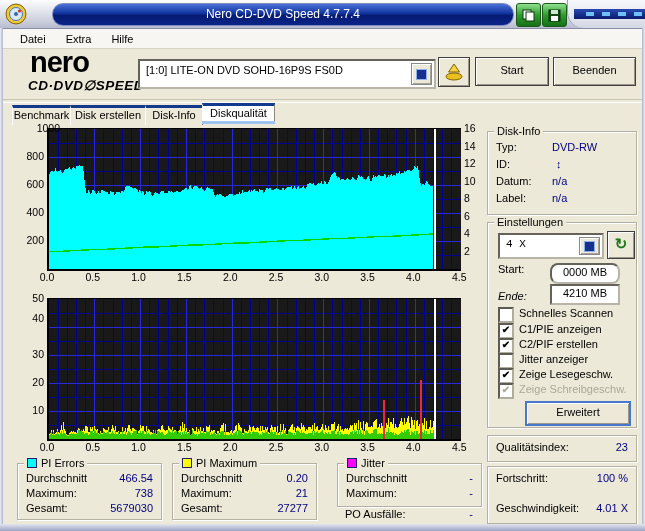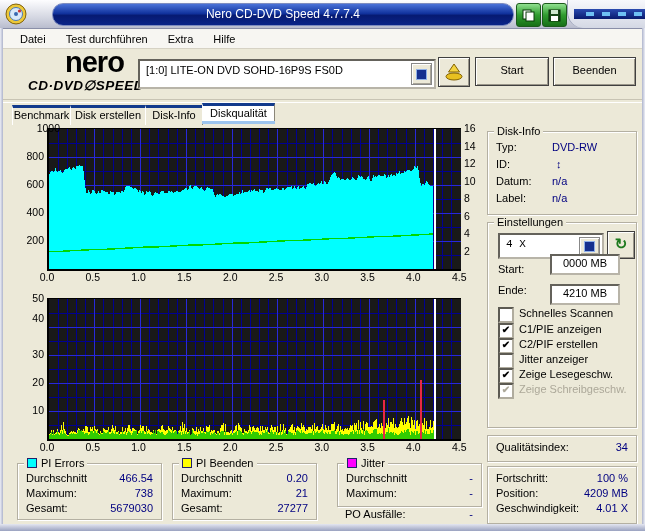--- a/index.html
+++ b/index.html
@@ -21,21 +21,21 @@
     background:linear-gradient(#2a4ab0,#081a6e);display:flex;align-items:center;gap:8px;padding-left:12px;}
   .tb-tail .dash{width:8px;height:4px;background:#6ec0f4;}
   .frame-l,.frame-r{position:absolute;top:28px;bottom:0;width:3px;background:linear-gradient(90deg,#eceef6,#aeb4cc);}
   .frame-l{left:0;} .frame-r{right:0;background:linear-gradient(90deg,#aeb4cc,#eceef6);}
   .frame-b{position:absolute;left:0;right:0;bottom:0;height:7px;background:linear-gradient(#e4e6f0,#9aa2c0);}
   
   .menubar{position:absolute;left:3px;top:29px;width:639px;height:19px;background:#f7f6f2;
     border-bottom:1px solid #d6d2c4;display:flex;align-items:center;padding-left:8px;gap:2px;}
   .menu-item{padding:2px 9px;cursor:pointer;}
   
-  .logo-top{position:absolute;left:30px;top:48px;font-size:29px;font-weight:bold;letter-spacing:-1px;line-height:28px;margin-left:35px;}
+  .logo-top{position:absolute;left:30px;top:48px;font-size:29px;font-weight:bold;letter-spacing:-1px;line-height:28px;}
   .logo-bottom{position:absolute;left:28px;top:77px;font-size:13.5px;font-weight:bold;font-style:italic;letter-spacing:0.5px;}
   .combo{position:absolute;background:#fff;border:2px inset #b8b4a8;}
   .combo .txt{position:absolute;left:6px;top:3px;right:24px;white-space:nowrap;overflow:hidden;}
   .dd-btn{position:absolute;right:2px;top:2px;bottom:2px;width:19px;background:#ECE9D8;
     border:1px solid #888;box-shadow:inset 1px 1px 0 #fff,inset -1px -1px 0 #a8a498;cursor:pointer;
     display:flex;align-items:center;justify-content:center;}
   .dd-sq{width:9px;height:9px;background:#16308e;border:1px solid #8fb0e8;}
   .drive-combo{left:138px;top:59px;width:294px;height:26px;}
   .btn{position:absolute;background:#ECE9D8;border:1px solid #404040;
     box-shadow:inset 1px 1px 0 #fff,inset -1px -1px 0 #9a968a;text-align:center;cursor:pointer;}
@@ -106,21 +106,20 @@
           <span class="dash"></span>
           <span class="dash"></span>
           <span class="dash"></span>
           <span class="dash"></span>
         </div>
     </div>
   </div>
 
   <div class="menubar">
     <span class="menu-item">Datei</span>
-    <span class="menu-item">Test durchführen</span>
     <span class="menu-item">Extra</span>
     <span class="menu-item">Hilfe</span>
   </div>
 
   <div class="logo-top">nero</div>
   <div class="logo-bottom">CD·DVD∅SPEED</div>
 
   <div class="combo drive-combo">
     <span class="txt">[1:0]   LITE-ON DVD SOHD-16P9S FS0D</span>
     <span class="dd-btn">
@@ -190,22 +189,22 @@
     <div class="group-title">Einstellungen</div>
     <div class="combo" style="left:10px;top:10px;width:102px;height:22px;font-family:Liberation Mono, monospace;">
       <span class="txt">4 X</span>
       <span class="dd-btn">
           <span class="dd-sq"></span>
         </span>
     </div>
     <div class="refresh-btn" style="top:8px;"><span>↻</span></div>
 
     <div style="position:absolute;left:10px;top:40px;">Start:</div>
-    <div class="field" style="left:62px;top:31px;width:66px;height:17px;">0000 MB</div>
-    <div style="position:absolute;left:10px;top:61px;">Ende:</div>
+    <div class="field" style="left:62px;top:40px;width:66px;height:17px;border-radius:8px;">0000 MB</div>
+    <div style="position:absolute;left:10px;top:67px;font-style:italic;">Ende:</div>
     <div class="field" style="left:62px;top:61px;width:66px;height:17px;">4210 MB</div>
 
     <div class="cb-row" style="top:84px;">
       <span class="cb"></span>
       <span class="cb-label">Schnelles Scannen</span>
     </div>
     <div class="cb-row" style="top:100px;">
       <span class="cb">✔</span>
       <span class="cb-label">C1/PIE anzeigen</span>
     </div>
@@ -218,38 +217,35 @@
       <span class="cb-label">Jitter anzeiger</span>
     </div>
     <div class="cb-row" style="top:145px;">
       <span class="cb">✔</span>
       <span class="cb-label">Zeige Lesegeschw.</span>
     </div>
     <div class="cb-row disabled" style="top:160px;">
       <span class="cb">✔</span>
       <span class="cb-label">Zeige Schreibgeschw.</span>
     </div>
+    <div class="adv-btn" style="top:178px;">Erweitert</div>
   </div>
 
   <div class="group" style="left:487px;top:435px;width:148px;height:25px;">
     <div class="row" style="top:5px;">
       <span class="lab">Qualitätsindex:</span>
-      <span class="val">34</span>
+      <span class="val">23</span>
     </div>
   </div>
 
   <div class="group" style="left:487px;top:466px;width:148px;height:56px;">
     <div class="row" style="top:5px;">
         <span class="lab">Fortschritt:</span>
         <span class="val">100 %</span>
       </div>
-    <div class="row" style="top:20px;">
-        <span class="lab">Position:</span>
-        <span class="val">4209 MB</span>
-      </div>
     <div class="row" style="top:35px;">
         <span class="lab">Geschwindigkeit:</span>
         <span class="val">4.01 X</span>
       </div>
   </div>
 
   <div class="group" style="left:17px;top:463px;width:143px;height:55px;">
     <div class="group-title">
         <span class="legend-sq" style="background:#00ffff;"></span>
         <span>PI Errors</span>
@@ -264,21 +260,21 @@
       </div>
     <div class="row" style="top:38px;">
         <span class="lab">Gesamt:</span>
         <span class="val">5679030</span>
       </div>
   </div>
 
   <div class="group" style="left:172px;top:463px;width:143px;height:55px;">
     <div class="group-title">
         <span class="legend-sq" style="background:#ffff00;"></span>
-        <span>PI Beenden</span>
+        <span>PI Maximum</span>
       </div>
     <div class="row" style="top:8px;">
         <span class="lab">Durchschnitt</span>
         <span class="val">0.20</span>
       </div>
     <div class="row" style="top:23px;">
         <span class="lab">Maximum:</span>
         <span class="val">21</span>
       </div>
     <div class="row" style="top:38px;">

